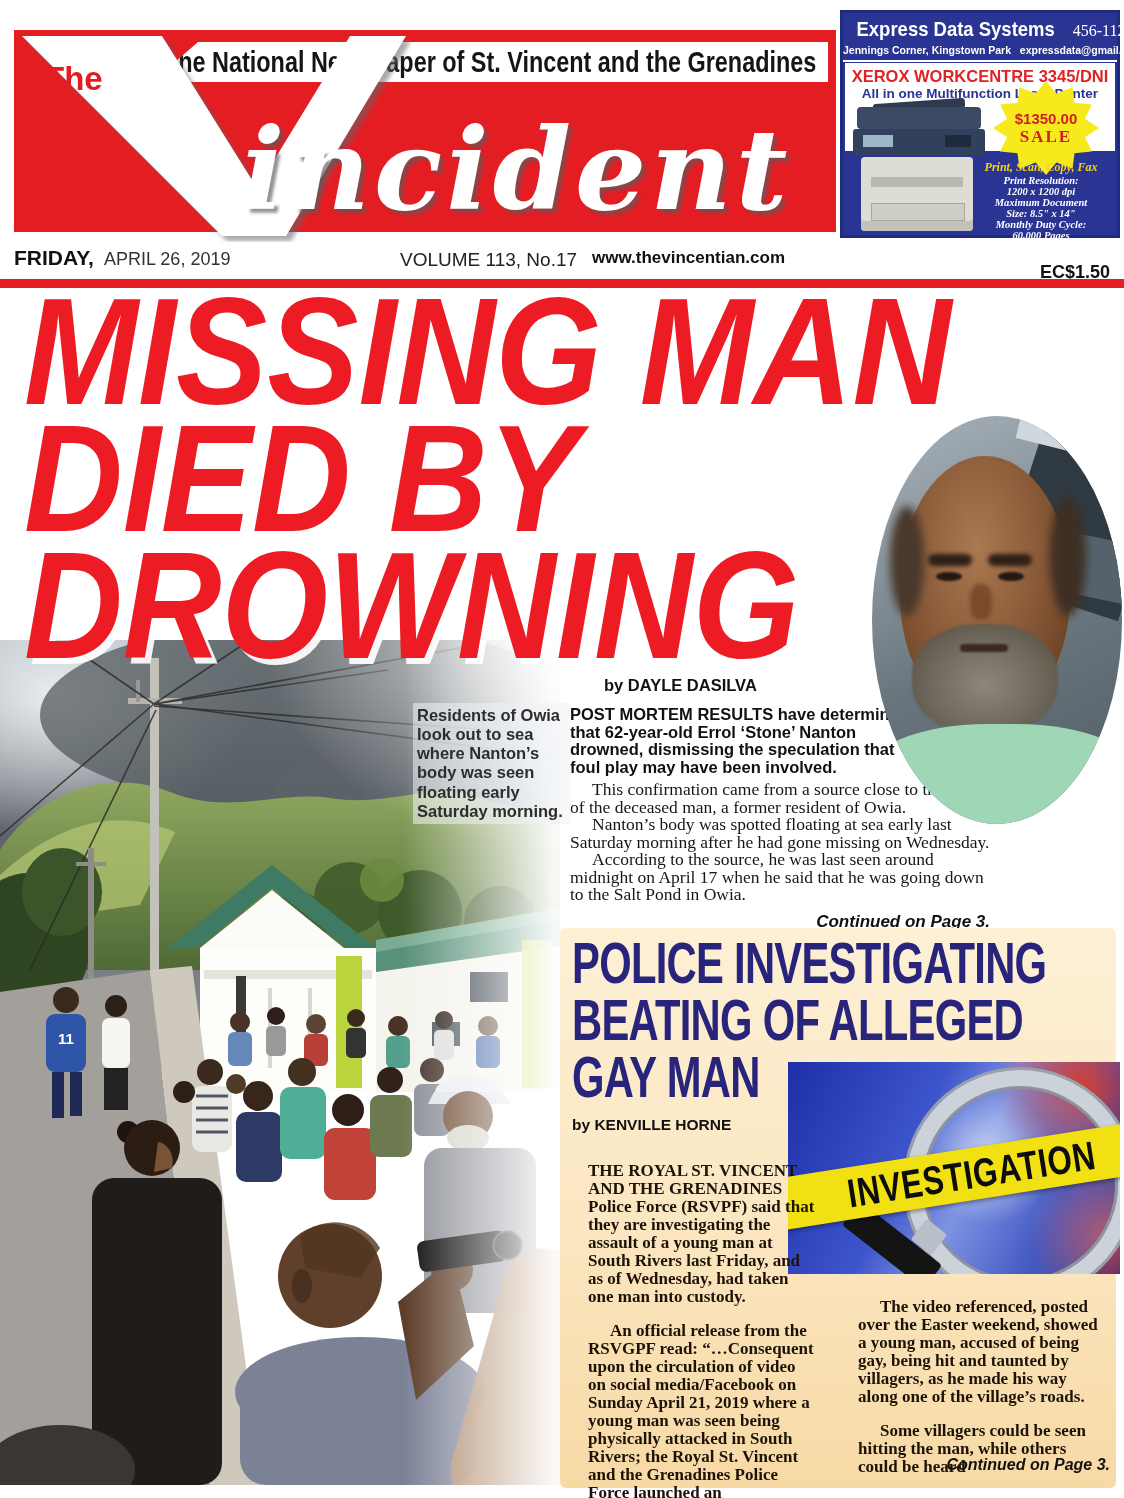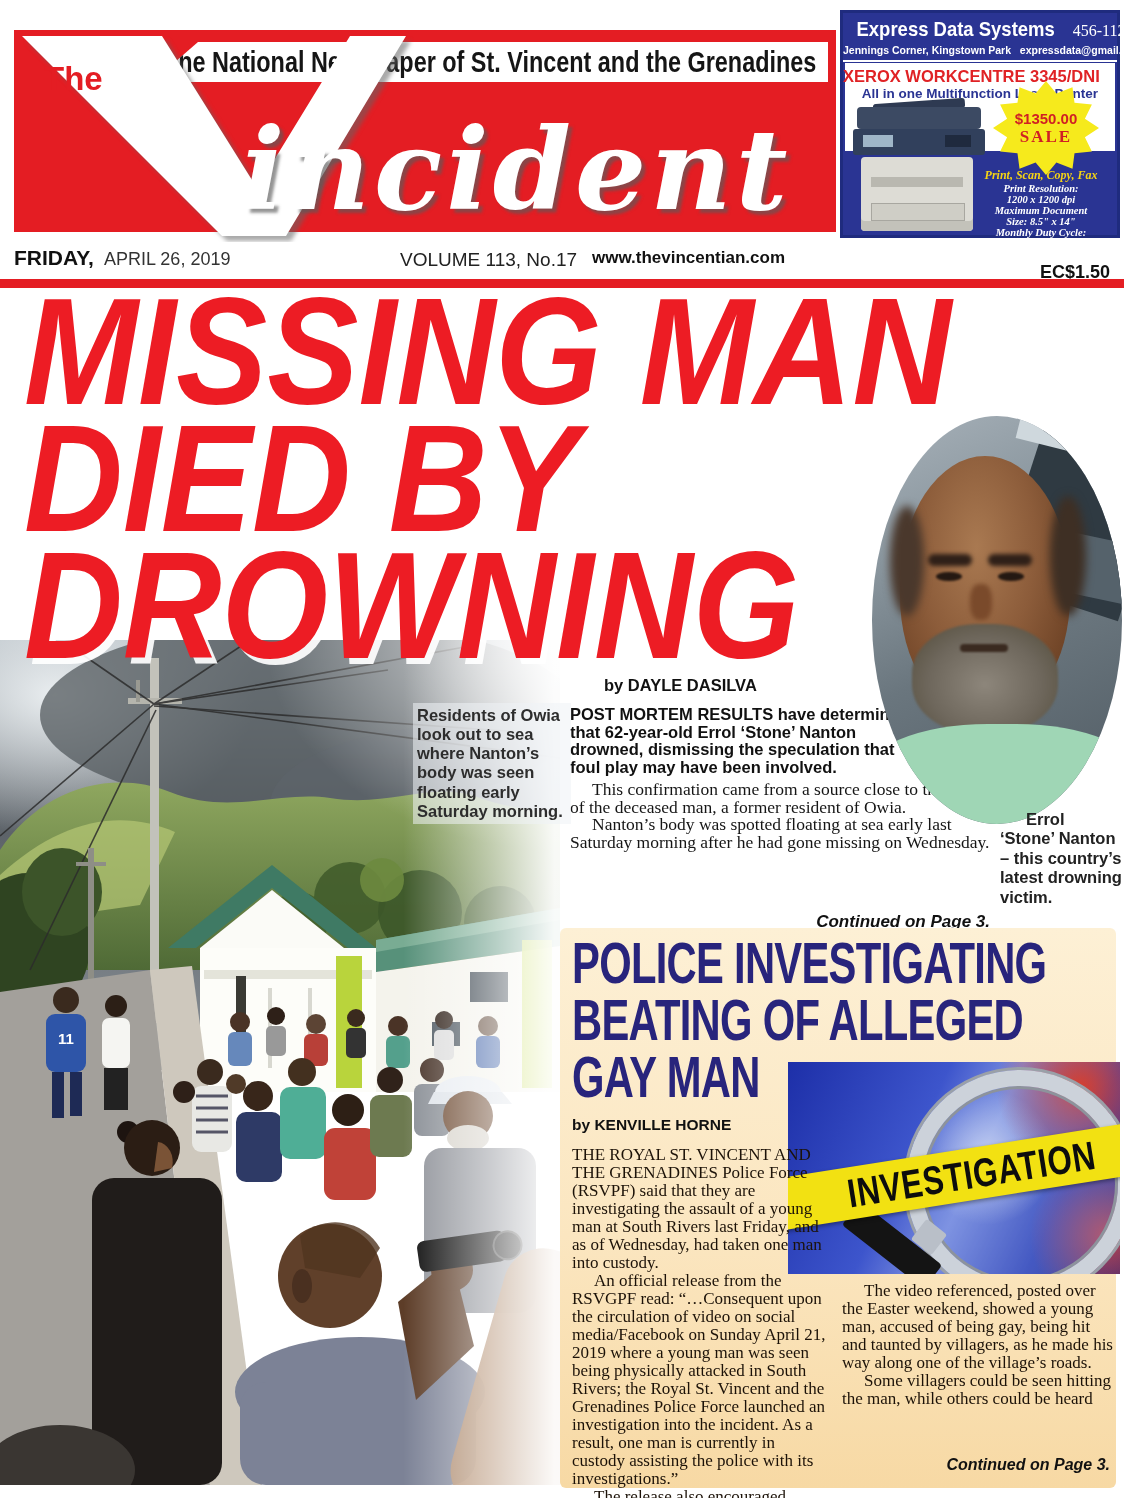--- a/index.html
+++ b/index.html
@@ -22,42 +22,42 @@
     text-shadow:4px 4px 3px rgba(90,90,90,.65);}
 
   
   #ad-box{left:840px;top:10px;width:280px;height:228px;background:#2a3493;
     border:3px solid #1f2b7e;box-sizing:border-box;color:#fff;}
   .ad-white{position:absolute;left:2px;top:50px;width:270px;height:88px;background:#ffffff;}
   #ad-store-line{position:absolute;left:0;top:4px;width:100%;text-align:center;white-space:nowrap;}
   #ad-store-name{font-weight:bold;font-size:21px;transform:scaleX(.88);display:inline-block;transform-origin:center;}
   #ad-phone{font-family:"Liberation Serif",serif;font-size:16px;}
   #ad-addr-line{position:absolute;left:0;top:31px;width:100%;text-align:center;font-weight:bold;font-size:10.5px;white-space:nowrap;border-bottom:2px solid #fff;padding-bottom:4px;}
-  #ad-prod-title{position:absolute;left:0;top:54px;width:100%;text-align:left;color:#e02225;
+  #ad-prod-title{position:absolute;left:0;top:54px;width:100%;text-align:center;color:#e02225;
      font-weight:bold;font-size:16.5px;white-space:nowrap;}
   #ad-prod-sub{position:absolute;left:0;top:73px;width:100%;text-align:center;color:#2a3493;
      font-weight:bold;font-size:13.5px;white-space:nowrap;}
   
   #printer{position:absolute;left:6px;top:92px;width:140px;height:130px;}
   #printer .lid{position:absolute;left:8px;top:2px;width:124px;height:22px;background:#3c4a63;border-radius:4px;}
   #printer .feed{position:absolute;left:24px;top:-4px;width:92px;height:10px;background:#2e3a52;transform:rotate(-4deg);border-radius:3px;}
   #printer .panel{position:absolute;left:4px;top:24px;width:132px;height:26px;background:#31405c;border-radius:3px;}
   #printer .screen{position:absolute;left:14px;top:30px;width:30px;height:12px;background:#9fb6c8;}
   #printer .btn{position:absolute;left:96px;top:30px;width:26px;height:12px;background:#1f2a3e;}
   #printer .body{position:absolute;left:12px;top:52px;width:112px;height:74px;background:#dddcd5;border-radius:4px;
      box-shadow:inset 0 -10px 0 #c3c2ba;}
   #printer .tray{position:absolute;left:22px;top:72px;width:92px;height:10px;background:#b9b8b0;}
   #printer .tray2{position:absolute;left:22px;top:98px;width:92px;height:16px;background:#cfcec6;border:1px solid #a8a7a0;}
   
   #starburst{position:absolute;left:150px;top:68px;width:106px;height:94px;background:#f6ea1c;
     display:flex;flex-direction:column;align-items:center;justify-content:center;
     clip-path:polygon(100% 50%,86.7% 59.8%,93.3% 75%,76.9% 76.9%,75% 93.3%,59.8% 86.7%,50% 100%,40.2% 86.7%,25% 93.3%,23.1% 76.9%,6.7% 75%,13.3% 59.8%,0% 50%,13.3% 40.2%,6.7% 25%,23.1% 23.1%,25% 6.7%,40.2% 13.3%,50% 0%,59.8% 13.3%,75% 6.7%,76.9% 23.1%,93.3% 25%,86.7% 40.2%);}
   #ad-price{color:#d01f24;font-weight:bold;font-size:15px;}
   #ad-sale{color:#d01f24;font-weight:bold;font-size:17px;font-family:"Liberation Serif",serif;letter-spacing:2px;}
-  #ad-specs{position:absolute;left:122px;top:156px;width:152px;text-align:center;
+  #ad-specs{position:absolute;left:122px;top:148px;width:152px;text-align:center;
     font-family:"Liberation Serif",serif;font-style:italic;font-weight:bold;font-size:10.5px;line-height:1.06;}
   #ad-features{color:#f5d414;font-size:12px;margin-bottom:1px;}
 
   
   #dateline{left:0;top:246px;width:1124px;height:28px;color:#111;}
   #red-rule{left:0;top:279px;width:1124px;height:9px;background:#e41d23;}
 
   
   #main-headline{left:24px;top:288px;color:#ed1c24;font-weight:bold;font-style:italic;
     transform:scaleX(.9);transform-origin:left top;z-index:6;
@@ -105,21 +105,21 @@
   #portrait-caption div{text-indent:26px;}
 
   
   #story2{left:560px;top:928px;width:556px;height:560px;border-radius:6px;
     background:linear-gradient(180deg,#fdf0d5 0%,#fbe6c0 55%,#f7d9a4 100%);z-index:3;}
   #story2-headline{left:572px;top:934px;color:#28247c;font-weight:bold;z-index:4;
     transform:scaleX(.72);transform-origin:left top;}
   #story2-headline div{font-size:58px;line-height:57px;white-space:nowrap;letter-spacing:-1px;}
   #story2-byline{left:572px;top:1116px;z-index:4;font-size:15.5px;}
   .col{font-family:"Liberation Serif",serif;font-size:17px;line-height:18px;color:#1c1208;z-index:4;}
-  .col p{margin:0;}
+  .col p{margin:16px;font-weight:bold;}
   .col p.ind{text-indent:22px;}
   #col-left{left:572px;top:1146px;width:260px;}
   #col-right{left:842px;top:1282px;width:272px;}
   #story2-continued{left:842px;top:1456px;width:268px;text-align:right;font-weight:bold;
     font-style:italic;font-size:16px;color:#111;z-index:4;}
 
   
   #invest{left:788px;top:1062px;width:332px;height:212px;overflow:hidden;z-index:4;
     background:
       radial-gradient(circle 120px at 88% 12%,rgba(230,60,30,.9),rgba(230,60,30,0) 70%),
@@ -344,42 +344,40 @@
     </g>
   </svg>
   <div class="abs" id="photo-fade"></div>
   <div class="abs" id="photo-caption">Residents of Owia look out to sea where Nanton’s body was seen floating early Saturday morning.</div>
 
   <div class="abs byline" id="lead-byline">by DAYLE DASILVA</div>
   <div class="abs" id="lead-bold">POST MORTEM RESULTS have determined that 62-year-old Errol ‘Stone’ Nanton drowned, dismissing the speculation that foul play may have been involved.</div>
   <div class="abs" id="lead-body">
     <p>This confirmation came from a source close to the family of the deceased man, a former resident of Owia.</p>
     <p>Nanton’s body was spotted floating at sea early last Saturday morning after he had gone missing on Wednesday.</p>
+    <p>According to the source, he was last seen around midnight on April 17 when he said that he was going down to the Salt Pond in Owia.</p>
   </div>
   <div class="abs" id="lead-continued">Continued on Page 3.</div>
 
   <div class="abs" id="portrait">
     <div class="band-dark"></div>
       <div class="band-light"></div>
       <div class="band-mid"></div>
     <div class="face"></div>
       <div class="hairL"></div>
       <div class="hairR"></div>
     <div class="browL"></div>
       <div class="browR"></div>
     <div class="eyeL"></div>
       <div class="eyeR"></div>
       <div class="nose"></div>
     <div class="beard"></div>
       <div class="mouth"></div>
       <div class="shirt"></div>
   </div>
-  <div class="abs" id="portrait-caption">
-    <div>Errol ‘Stone’ Nanton – this country’s latest drowning victim.</div>
-  </div>
 
   <div class="abs" id="story2"></div>
   <div class="abs" id="story2-headline">
     <div>POLICE INVESTIGATING</div>
     <div>BEATING OF ALLEGED</div>
     <div>GAY MAN</div>
   </div>
   <div class="abs byline" id="story2-byline">by KENVILLE HORNE</div>
 
   <div class="abs" id="invest">

